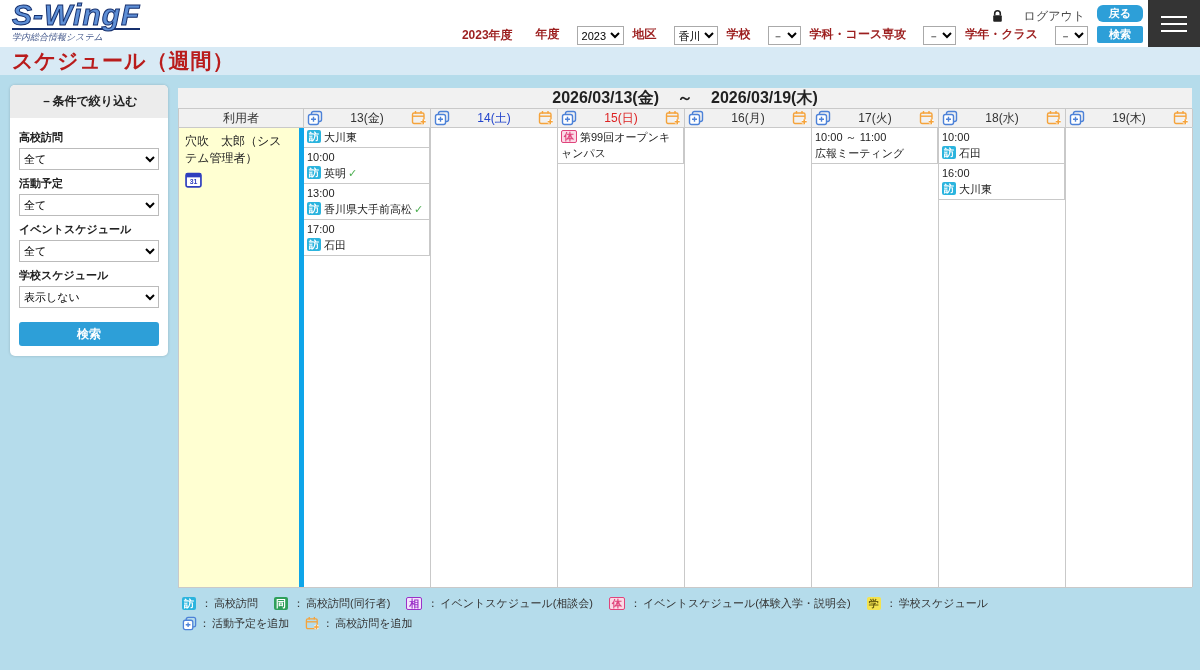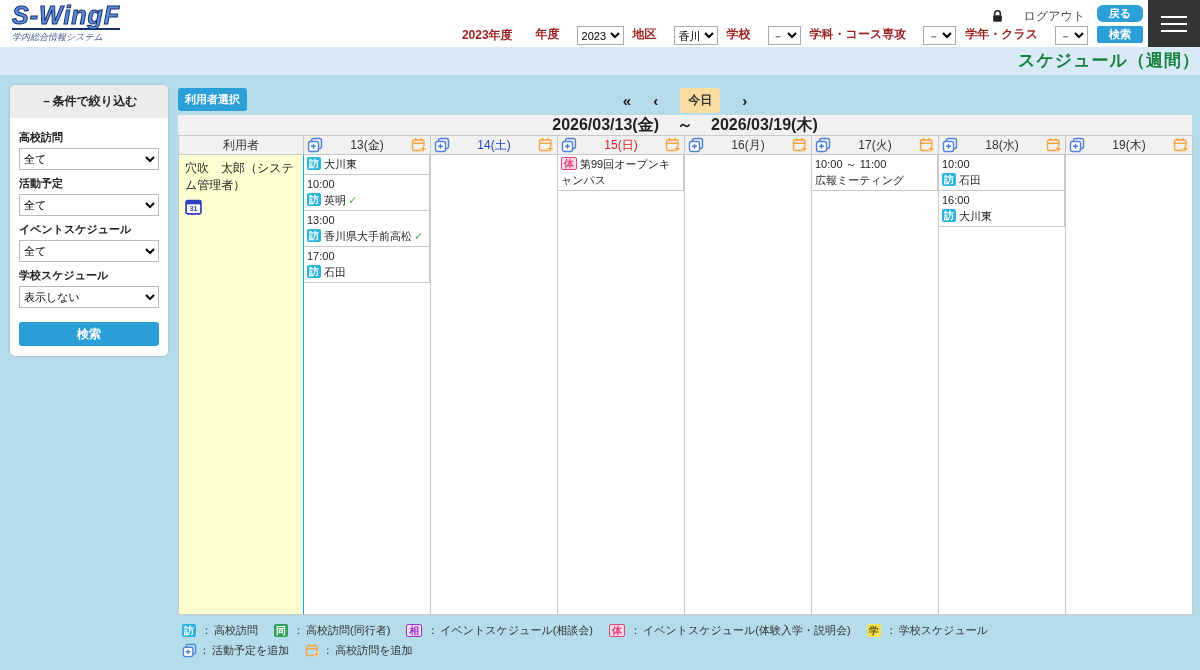--- a/index.html
+++ b/index.html
@@ -2,36 +2,36 @@
 <html style="--accent-blue: #2D9FD8; --today-bg: #F9DCA2; --badge-visit: #2BB4DE; --badge-companion: #2FA05A; --badge-consult-text: #9B30C8; --badge-consult-bg: #F3E3FC; --badge-taiken-text: #E0447C; --badge-taiken-bg: #FBD9E6; --badge-school-bg: #F4E34F; --badge-school-text: #6E6212; --header-label: #9C1F1F; --sunday: #DD2222; --saturday: #2244CC; --main-bg: #B5DCEB; --titlebar-bg: #D8EAF5; --user-col-bg: #FFFFD2; --icon-blue: #4D82D8; --icon-orange: #F5A33B;"><head>
 <meta charset="utf-8">
 <style>
   * { margin:0; padding:0; box-sizing:border-box; }
   html,body { width:1200px; height:670px; }
   body { font-family:"Liberation Sans","DejaVu Sans",sans-serif; background:var(--main-bg,#B5DCEB); position:relative; overflow:hidden; }
 
   
   .header { position:relative; height:47px; background:#fff; }
   .logo { position:absolute; left:12px; top:3px; font-style:italic; }
-  .logo-title { font-size:25px; font-weight:bold; letter-spacing:1px; color:#5E8FD6; -webkit-text-stroke:1px #16306E; line-height:24px; }
+  .logo-title { font-size:30px; font-weight:bold; letter-spacing:1px; color:#5E8FD6; -webkit-text-stroke:1px #16306E; line-height:24px; }
   .logo-sub { font-size:9px; color:#44598C; border-top:2px solid #16306E; padding-top:1px; margin-top:1px; font-weight:normal; }
   .hamburger { position:absolute; right:0; top:0; width:52px; height:47px; background:#343434; display:flex; flex-direction:column; justify-content:center; align-items:center; gap:5px; cursor:pointer; }
   .hamburger i { display:block; width:26px; height:2px; background:#fff; }
   .hdr-btn { position:absolute; right:57px; width:46px; height:17px; background:var(--accent-blue,#2D9FD8); color:#fff; font-size:11px; font-weight:bold; border:none; border-radius:2px; text-align:center; line-height:17px; cursor:pointer; }
   .hdr-btn.back { top:5px;border-radius:6px; }
   .hdr-btn.search { top:26px; }
   .logout { position:absolute; right:115px; top:8px; display:flex; align-items:center; gap:20px; font-size:12px; color:#4a4a4a; cursor:pointer; }
   .filters { position:absolute; right:112px; top:26px; display:flex; align-items:center; gap:9px; font-size:12px; white-space:nowrap; }
   .filters .ylabel, .filters .flabel { color:var(--header-label,#9C1F1F); font-weight:bold; }
   .filters .ylabel { margin-right:14px; }
   .filters select { font-size:11px; height:19px; border:1px solid #aaa; background:#fff; }
   .fgroup { display:flex; gap:17px; }
 
   
-  .titlebar { height:28px; background:var(--titlebar-bg,#D8EAF5); font-size:17px; font-weight:bold; color:#15803d; line-height:28px; padding-left:12px; letter-spacing:1px;text-align:right; }
+  .titlebar { height:28px; background:var(--titlebar-bg,#D8EAF5); font-size:21px; font-weight:bold; color:#b91c1c; line-height:28px; padding-left:12px; letter-spacing:1px; }
 
   
   .main { position:relative; height:595px; }
 
   
   .sidebar { position:absolute; left:10px; top:10px; width:158px; background:#fff; border-radius:5px; box-shadow:0 0 3px rgba(0,0,0,.18); padding-bottom:10px; }
   .sb-title { background:#ECECEC; font-size:12px; font-weight:bold; text-align:center; padding:8px 0; border-radius:5px 5px 0 0; color:#222; }
   .sb-body { padding:6px 9px 0; }
   .sb-label { font-size:11px; font-weight:bold; color:#222; margin:6px 0 3px; }
   .sb-body select { width:100%; height:22px; font-size:11px; border:1px solid #bbb; background:#fff; }
@@ -51,21 +51,21 @@
   .grid-header, .grid-body { display:grid; grid-template-columns:125px repeat(7,127px); border-left:1px solid #C9C9C9; }
   .grid-header { height:20px; background:#F1F1F1; border-top:1px solid #C9C9C9; border-bottom:1px solid #C9C9C9; }
   .gh-cell { border-right:1px solid #C9C9C9; font-size:12px; color:#333; display:flex; align-items:center; justify-content:center; }
   .gh-cell.day { justify-content:space-between; padding:0 3px; }
   .day-label { flex:1; text-align:center; }
   .day-label.sat { color:var(--saturday,#2244CC); }
   .day-label.sun { color:var(--sunday,#DD2222); }
   .icon-btn { display:inline-flex; width:16px; height:16px; cursor:pointer; }
 
   .grid-body { height:460px; background:#fff; border-bottom:1px solid #C9C9C9; }
-  .user-cell { background:var(--user-col-bg,#FFFFD2); border-right:1px solid #0ea5e9; padding:5px 6px; font-size:12px; color:#222; line-height:1.45; }
+  .user-cell { background:var(--user-col-bg,#FFFFD2); border-right:5px solid #0ea5e9; padding:5px 6px; font-size:12px; color:#222; line-height:1.45; }
   .user-cal-icon { margin-top:4px; cursor:pointer; display:inline-block; }
   .day-cell { border-right:1px solid #C9C9C9; overflow:hidden; }
 
   .event { border:1px solid #C9C9C9; background:#fff; font-size:11px; color:#222; padding:1px 3px 2px; margin-top:-1px; margin-left:-1px; line-height:16px; cursor:pointer; }
   .badge { display:inline-block; font-size:10px; font-weight:bold; line-height:13px; padding:0 2px; border-radius:2px; margin-right:3px; vertical-align:1px; }
   .b-visit { background:var(--badge-visit,#2BB4DE); color:#fff; }
   .b-companion { background:var(--badge-companion,#2FA05A); color:#fff; }
   .b-consult { background:var(--badge-consult-bg,#F3E3FC); color:var(--badge-consult-text,#9B30C8); border:1px solid var(--badge-consult-text,#9B30C8); line-height:11px; }
   .b-taiken { background:var(--badge-taiken-bg,#FBD9E6); color:var(--badge-taiken-text,#E0447C); border:1px solid var(--badge-taiken-text,#E0447C); line-height:11px; }
   .b-school { background:var(--badge-school-bg,#F4E34F); color:var(--badge-school-text,#6E6212); }
@@ -166,29 +166,20 @@
       <select><option>全て</option></select>
       <div class="sb-label">イベントスケジュール</div>
       <select><option>全て</option></select>
       <div class="sb-label">学校スケジュール</div>
       <select><option>表示しない</option></select>
       <button class="sb-search">検索</button>
     </div>
   </div>
 
   <div class="cal">
-    <div class="toolbar">
-      <button class="user-select-btn">利用者選択</button>
-      <div class="nav">
-        <span class="nav-arrow">«</span>
-        <span class="nav-arrow">‹</span>
-        <button class="today-btn">今日</button>
-        <span class="nav-arrow">›</span>
-      </div>
-    </div>
 
     <div class="range-bar">
       <span>2026/03/13(金)</span><span class="tilde">～</span><span>2026/03/19(木)</span>
     </div>
 
     <div class="grid-header">
       <div class="gh-cell">利用者</div>
 
       <div class="gh-cell day">
         <span class="icon-btn">

